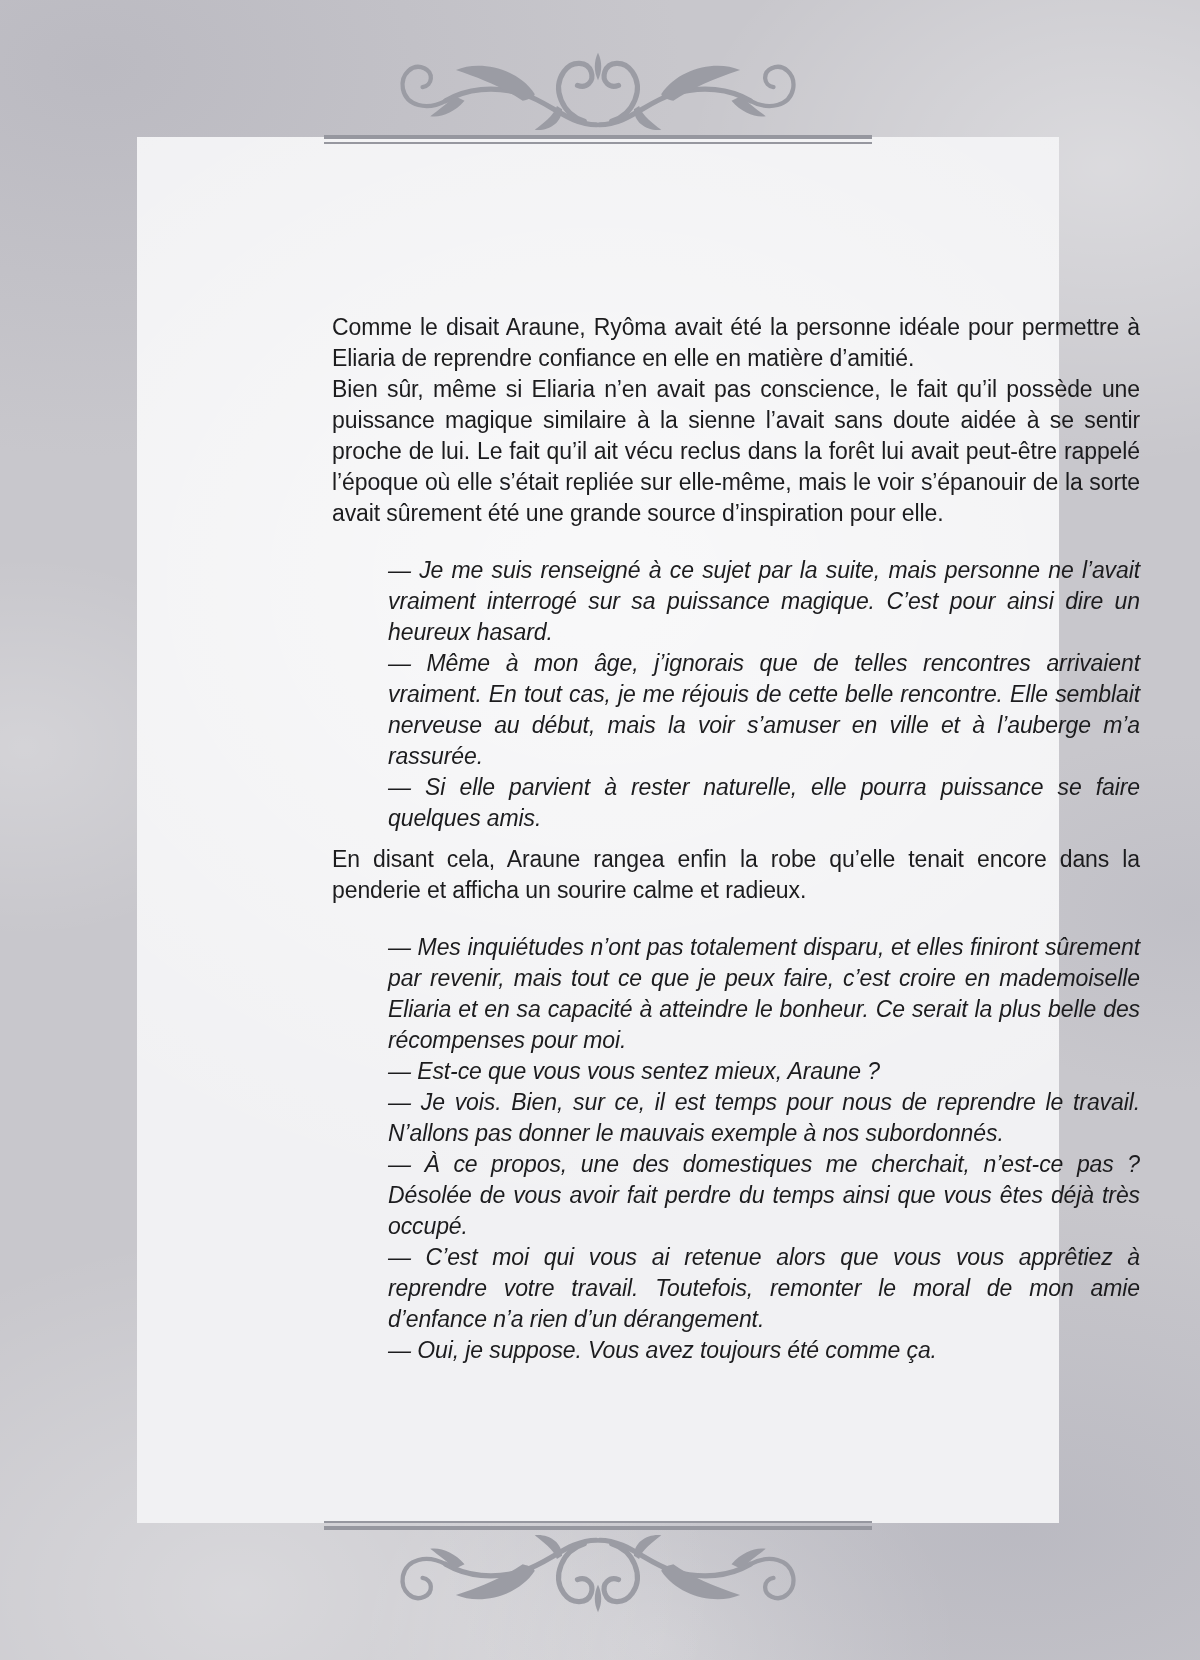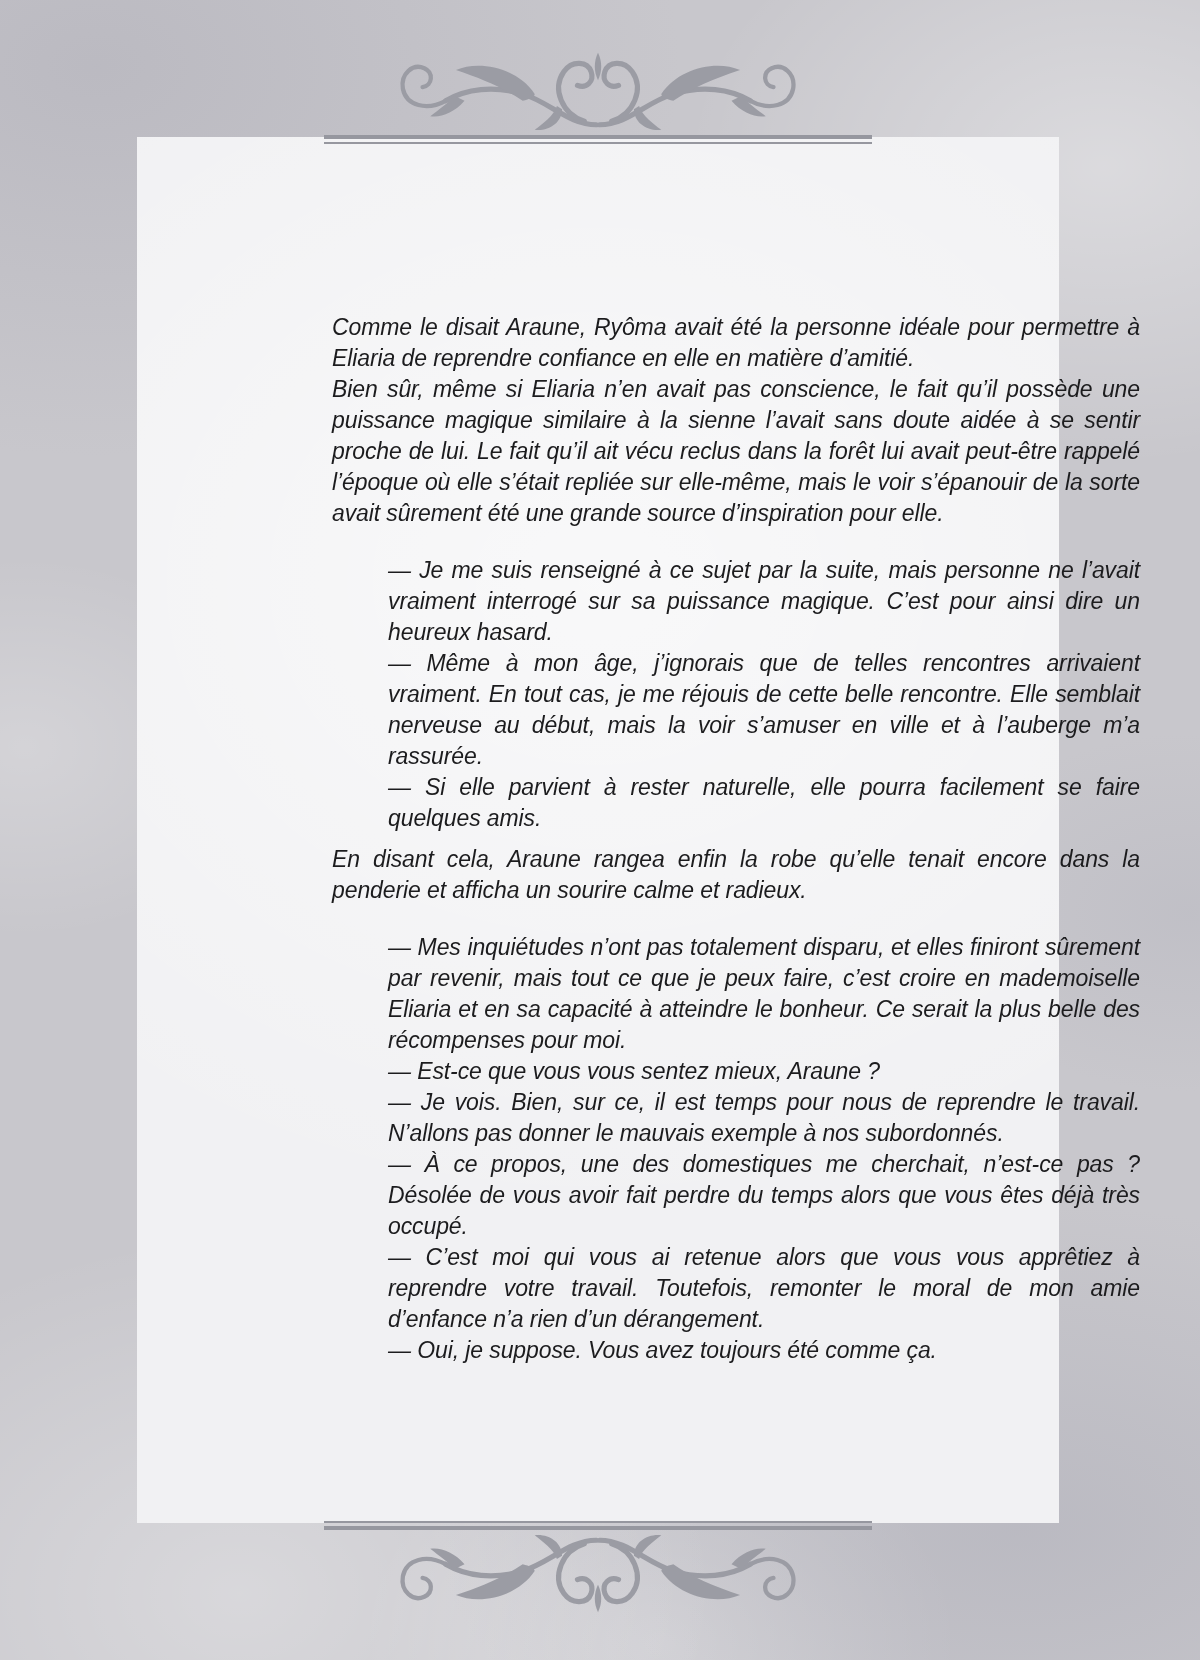--- a/index.html
+++ b/index.html
@@ -21,21 +21,21 @@
     position: absolute; left: 137px; top: 137px;
     width: 922px; height: 1386px;
     background-color: var(--page-bg, #f1f1f3);
     background-image: radial-gradient(1100px 900px at 50% 32%, rgba(255,255,255,0.55), transparent 72%);
   }
   .content {
     position: absolute; left: 195px; top: 175px; width: 808px;
     color: var(--text, #1c1c1e);
     font-size: 23px; line-height: 31px; letter-spacing: -0.1px;
   }
-  .content p { margin: 0; text-align: justify; font-style: italic; }
+  .content p { margin: 0; text-align: justify; }
   .dialogue { margin: 26px 0 10px 56px; font-style: italic; }
   
   .ornament { position: absolute; left: 598px; transform: translateX(-50%); width: 548px; }
   .ornament-top    { top: 46px; }
   .ornament-bottom { top: 1521px; }
   .ornament svg.flourish { display: block; margin: 0 auto; width: 480px; height: 89px; color: var(--ornament, #9b9ca4); }
   .ornament-bottom svg.flourish { transform: scaleY(-1); }
   .divider { width: 548px; height: 9px; box-sizing: border-box;
     border-top: 4px solid var(--divider, #96979f);
     border-bottom: 2px solid var(--divider, #96979f); }
@@ -65,30 +65,30 @@
 
 <div class="page">
 
   <div class="content">
     <p>Comme le disait Araune, Ryôma avait été la personne idéale pour permettre à Eliaria de reprendre confiance en elle en matière d’amitié.</p>
     <p>Bien sûr, même si Eliaria n’en avait pas conscience, le fait qu’il possède une puissance magique similaire à la sienne l’avait sans doute aidée à se sentir proche de lui. Le fait qu’il ait vécu reclus dans la forêt lui avait peut-être rappelé l’époque où elle s’était repliée sur elle-même, mais le voir s’épanouir de la sorte avait sûrement été une grande source d’inspiration pour elle.</p>
 
     <div class="dialogue">
       <p>— Je me suis renseigné à ce sujet par la suite, mais personne ne l’avait vraiment interrogé sur sa puissance magique. C’est pour ainsi dire un heureux hasard.</p>
       <p>— Même à mon âge, j’ignorais que de telles rencontres arrivaient vraiment. En tout cas, je me réjouis de cette belle rencontre. Elle semblait nerveuse au début, mais la voir s’amuser en ville et à l’auberge m’a rassurée.</p>
-      <p>— Si elle parvient à rester naturelle, elle pourra facilement se faire quelques amis.</p>
+      <p>— Si elle parvient à rester naturelle, elle pourra puissance se faire quelques amis.</p>
     </div>
 
     <p>En disant cela, Araune rangea enfin la robe qu’elle tenait encore dans la penderie et afficha un sourire calme et radieux.</p>
 
     <div class="dialogue">
       <p>— Mes inquiétudes n’ont pas totalement disparu, et elles finiront sûrement par revenir, mais tout ce que je peux faire, c’est croire en mademoiselle Eliaria et en sa capacité à atteindre le bonheur. Ce serait la plus belle des récompenses pour moi.</p>
       <p>— Est-ce que vous vous sentez mieux, Araune ?</p>
       <p>— Je vois. Bien, sur ce, il est temps pour nous de reprendre le travail. N’allons pas donner le mauvais exemple à nos subordonnés.</p>
-      <p>— À ce propos, une des domestiques me cherchait, n’est-ce pas ? Désolée de vous avoir fait perdre du temps alors que vous êtes déjà très occupé.</p>
+      <p>— À ce propos, une des domestiques me cherchait, n’est-ce pas ? Désolée de vous avoir fait perdre du temps ainsi que vous êtes déjà très occupé.</p>
       <p>— C’est moi qui vous ai retenue alors que vous vous apprêtiez à reprendre votre travail. Toutefois, remonter le moral de mon amie d’enfance n’a rien d’un dérangement.</p>
       <p>— Oui, je suppose. Vous avez toujours été comme ça.</p>
     </div>
   </div>
 </div>
 
 <div class="ornament ornament-top">
   <svg class="flourish" viewBox="0 0 560 104" xmlns="http://www.w3.org/2000/svg">
     <use href="#flourish-full"></use>
   </svg>

